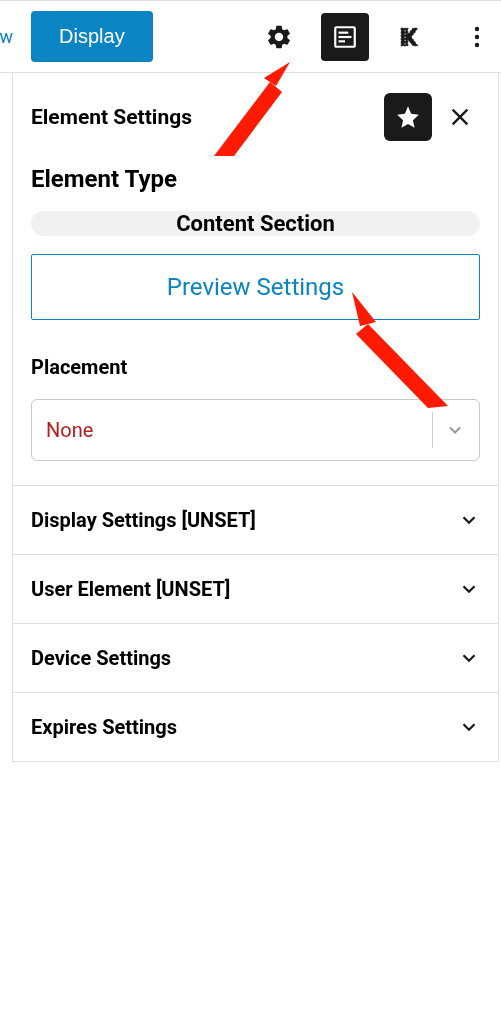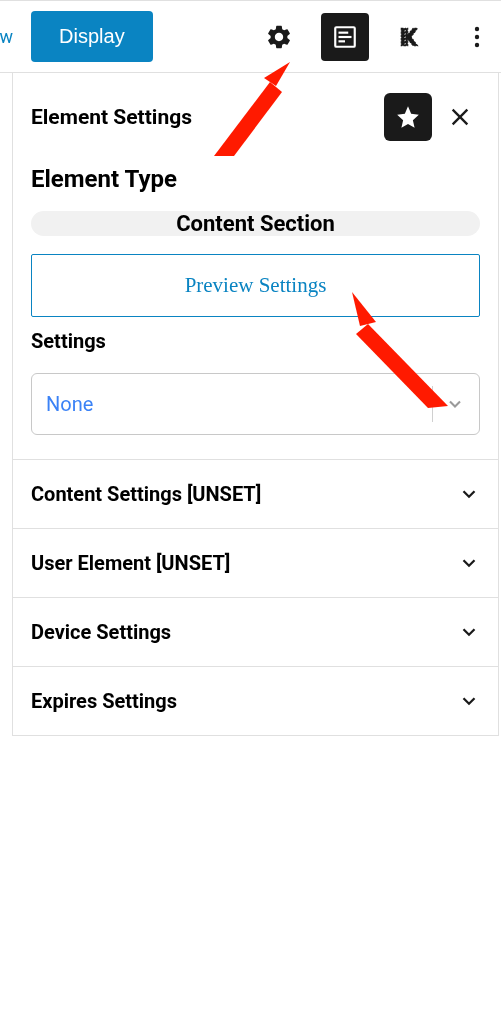--- a/index.html
+++ b/index.html
@@ -98,43 +98,42 @@
       font-size: 22px;
       font-weight: 700;
       border-radius: 14px;
       margin-bottom: 18px;
     }
     .preview-settings-btn {
       border: 1.5px solid #0a84c2;
       color: #0a84c2;
       padding: 18px;
       text-align: center;
-      font-size: 21px;
+      font-size: 24px;
       cursor: pointer;
       border-radius: 2px;
-      margin-bottom: 12px;
-      font-family: Liberation Serif, serif;
+      margin-bottom: 35px;
     }
     .placement-label {
       font-size: 20px;
       font-weight: 700;
       margin-bottom: 20px;
     }
     .select-box {
       border: 1px solid #c8c8c8;
       border-radius: 6px;
       display: flex;
       align-items: center;
       padding: 0 14px;
       height: 62px;
       cursor: pointer;
     }
     .select-value {
       flex: 1;
-      color: #3b82f6;
+      color: #b91c1c;
       font-size: 20px;
     }
     .select-sep {
       width: 1px;
       height: 36px;
       background: #d0d0d0;
       margin: 0 12px;
     }
     .accordion-row {
       display: flex;
@@ -202,32 +201,32 @@
           <line x1="4" y1="4" x2="20" y2="20"></line>
           <line x1="20" y1="4" x2="4" y2="20"></line>
         </svg>
     </div>
   </div>
 
   <div class="section">
     <div class="section-label">Element Type</div>
     <div class="type-display">Content Section</div>
     <div class="preview-settings-btn">Preview Settings</div>
-    <div class="placement-label">Settings</div>
+    <div class="placement-label">Placement</div>
     <div class="select-box">
       <div class="select-value">None</div>
       <div class="select-sep"></div>
       <svg width="20" height="20" viewBox="0 0 24 24" fill="none" stroke="#9a9a9a" stroke-width="2.5">
           <polyline points="6 9 12 15 18 9"></polyline>
         </svg>
     </div>
   </div>
 
   <div class="accordion-row">
-    <div class="accordion-label">Content Settings [UNSET]</div>
+    <div class="accordion-label">Display Settings [UNSET]</div>
     <svg width="22" height="22" viewBox="0 0 24 24" fill="none" stroke="#1a1a1a" stroke-width="2.5">
         <polyline points="6 9 12 15 18 9"></polyline>
       </svg>
   </div>
   <div class="accordion-row">
     <div class="accordion-label">User Element [UNSET]</div>
     <svg width="22" height="22" viewBox="0 0 24 24" fill="none" stroke="#1a1a1a" stroke-width="2.5">
         <polyline points="6 9 12 15 18 9"></polyline>
       </svg>
   </div>

